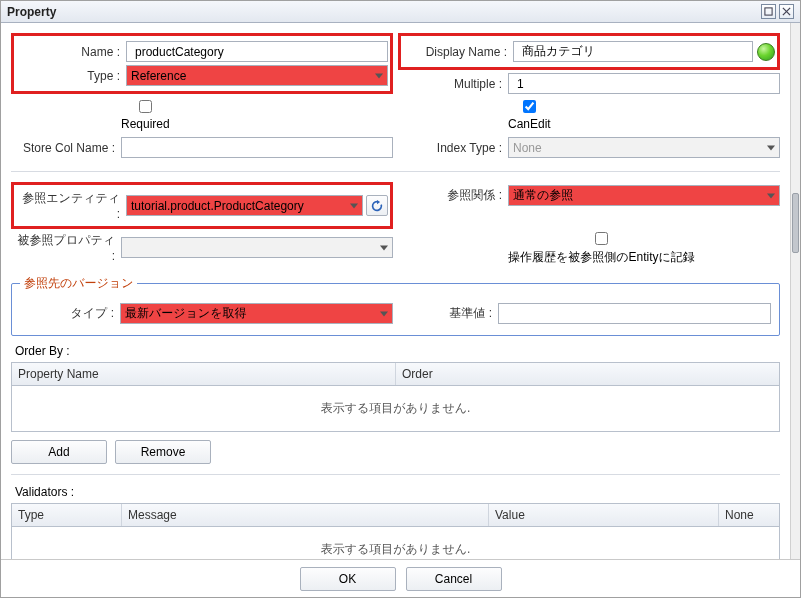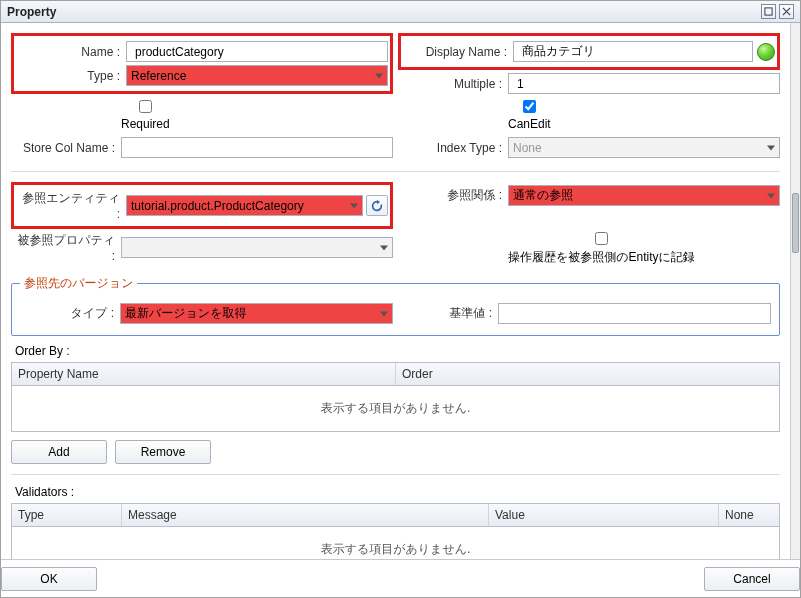--- a/index.html
+++ b/index.html
@@ -6,21 +6,21 @@
 body{background:#fff;}
 .window{width:801px;height:598px;border:1px solid #a0a0a0;position:relative;background:#fff;overflow:hidden;}
 .titlebar{height:22px;background:linear-gradient(#f5f7fb,#e3e8f0);border-bottom:1px solid #a8b1c0;display:flex;align-items:center;padding:0 6px;}
 .titlebar .title{font-weight:bold;color:#222;}
 .titlebar .spacer{flex:1;}
 .wbtn{width:15px;height:15px;border:1px solid #7a8aa0;margin-left:3px;display:flex;align-items:center;justify-content:center;background:linear-gradient(#fff,#e7edf5);cursor:pointer;font-size:10px;line-height:1;color:#445;}
 .wbtn svg{width:9px;height:9px;}
 .content{position:absolute;top:22px;bottom:38px;left:0;right:10px;overflow-y:auto;padding:6px 10px 6px 10px;}
 .vscroll{position:absolute;top:22px;right:0;bottom:38px;width:10px;background:#f0f0f0;border-left:1px solid #d0d0d0;}
 .vthumb{position:absolute;left:1px;right:1px;background:#c3c7cd;border:1px solid #9aa0a8;border-radius:2px;}
-.buttonbar{position:absolute;bottom:0;left:0;right:0;height:38px;border-top:1px solid #c9c9c9;display:flex;align-items:center;justify-content:space-between;gap:10px;background:#fff;}
+.buttonbar{position:absolute;bottom:0;left:0;right:0;height:38px;border-top:1px solid #c9c9c9;display:flex;align-items:center;justify-content:center;gap:10px;background:#fff;}
 .btn{min-width:96px;height:24px;border:1px solid #a9b1bd;background:linear-gradient(#fdfdfe,#eceff3);cursor:pointer;border-radius:2px;}
 .row{display:flex;align-items:center;margin:3px 0;}
 .lbl{width:110px;text-align:right;padding-right:6px;color:#333;}
 .lbl.short{width:100px;text-align:right;}
 input[type=text]{height:21px;border:1px solid #a9b1bd;padding:0 8px;background:#fff;}
 .select{height:21px;border:1px solid #a9b1bd;background:#ef4444;display:flex;align-items:center;padding:0 4px;position:relative;cursor:pointer;}
 .select .arrow{position:absolute;right:4px;top:50%;transform:translateY(-50%);width:0;height:0;border-left:4px solid transparent;border-right:4px solid transparent;border-top:5px solid #555;}
 .disabled{background:#f2f2f2;color:#999;}
 .chk{display:flex;align-items:center;gap:4px;flex-direction:column;}
 .chk input{width:13px;height:13px;}

